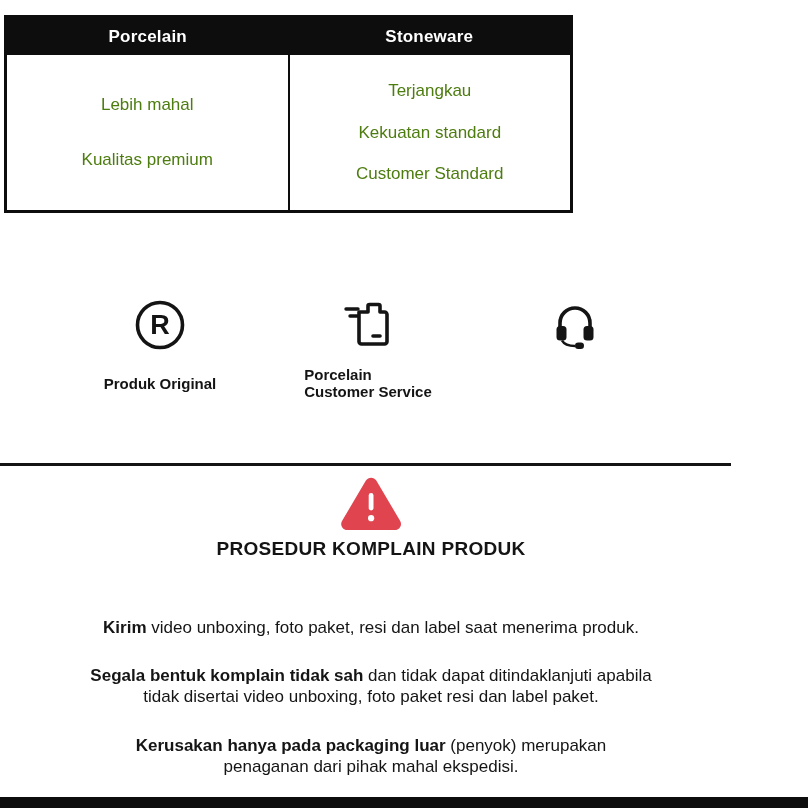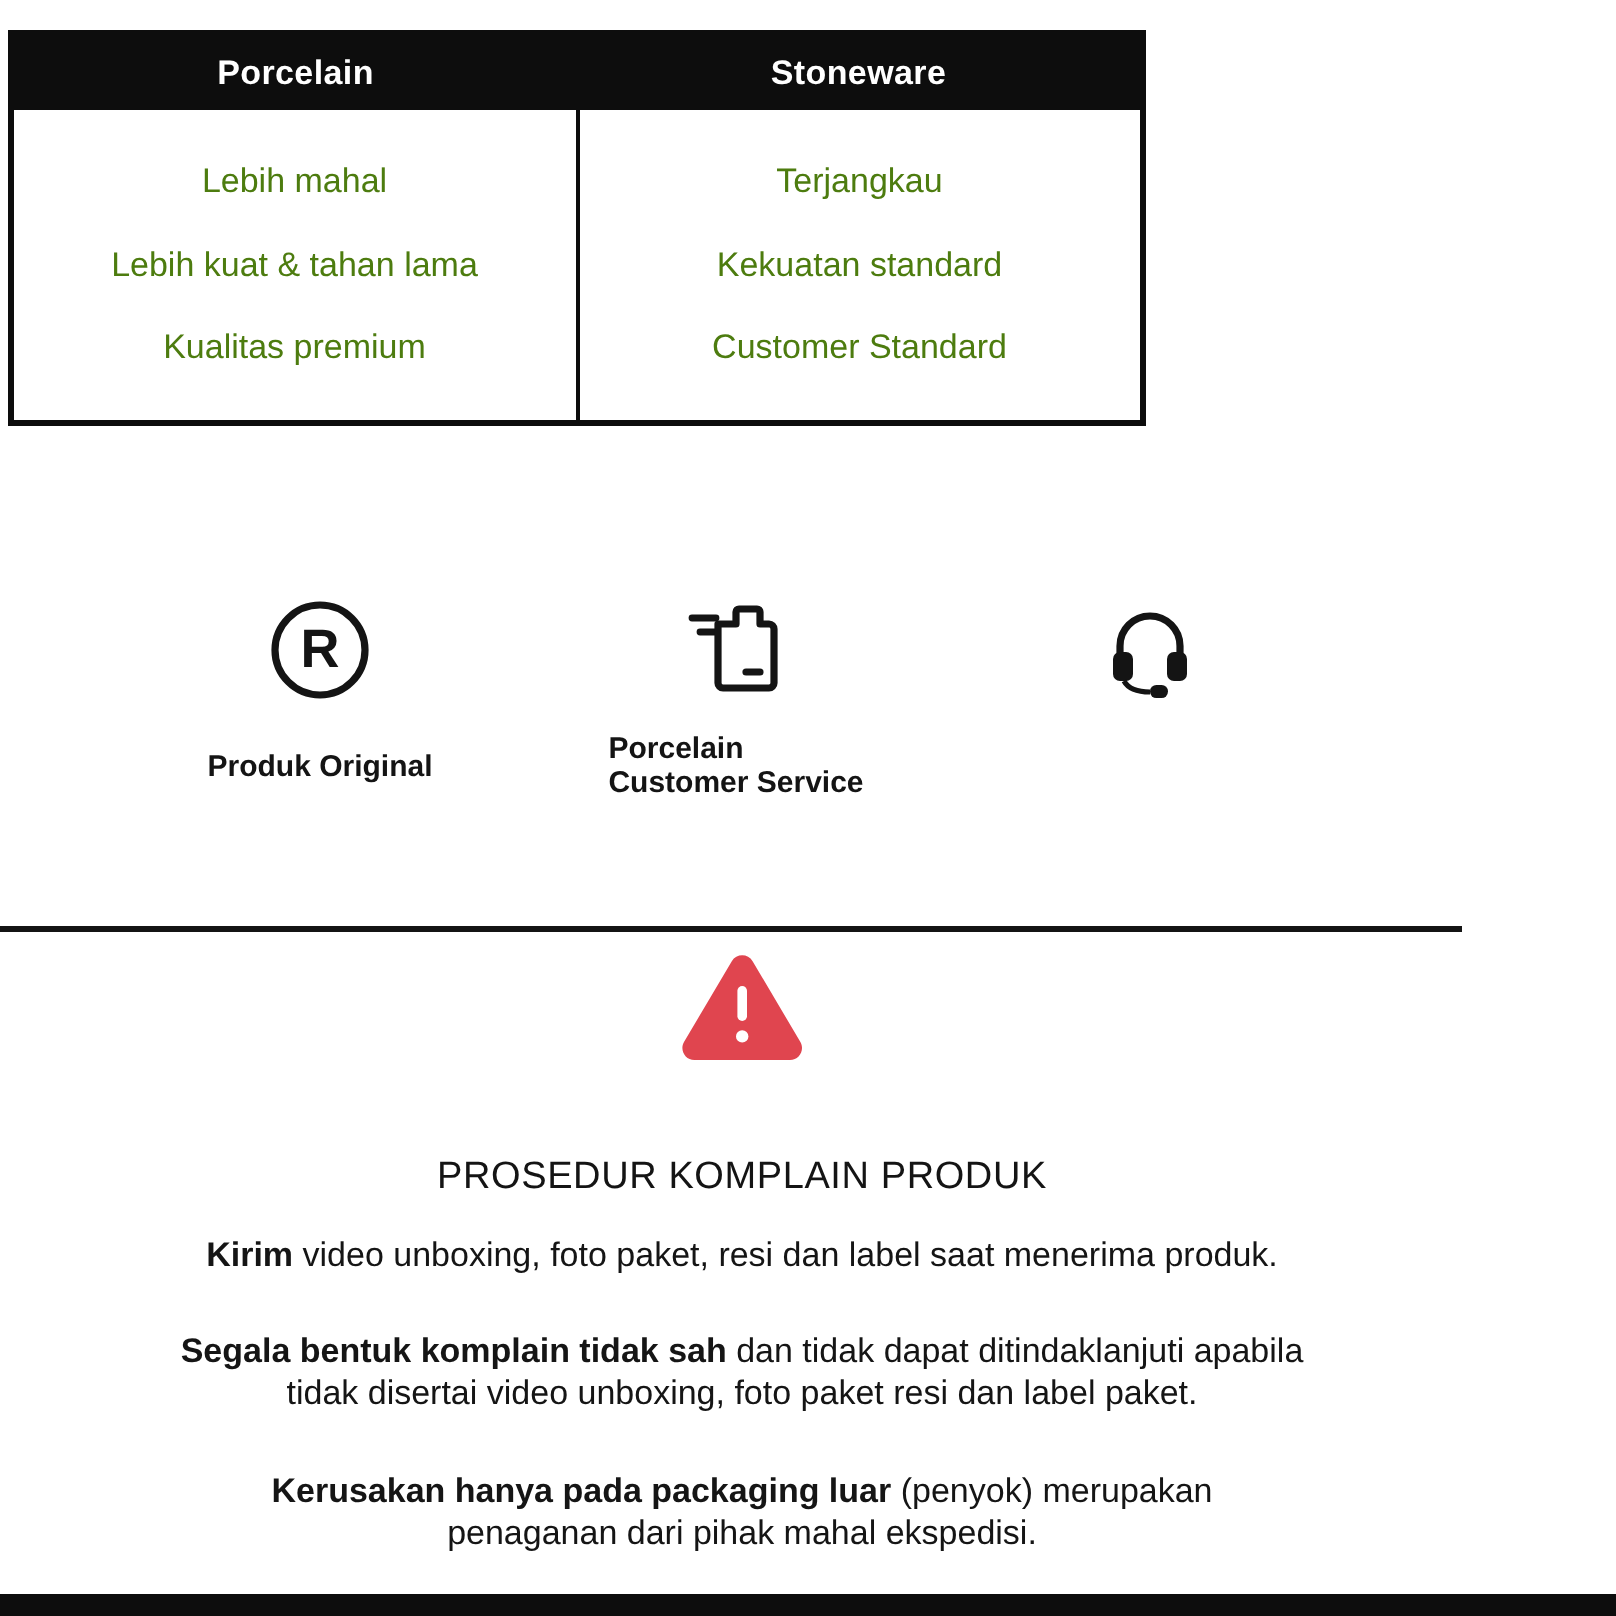--- a/index.html
+++ b/index.html
@@ -67,23 +67,22 @@
     background: #141414;
   }
   
   .warn-wrap {
     position: absolute; left: 0; top: 474px; width: 742px;
     display: flex; justify-content: center;
   }
   .complaint-title {
     position: absolute; left: 0; top: 538px; width: 742px;
     text-align: center;
-    font-weight: 400; font-size: 19px; letter-spacing: 0.3px;
+    font-weight: 700; font-size: 19px; letter-spacing: 0.3px;
     color: #141414;
-    margin-top: 40px;
   }
   .para {
     position: absolute; left: 0; width: 742px;
     text-align: center;
     font-size: 17px; line-height: 21px;
     color: #151515;
     margin-top: 38px;
   }
   .p1 { top: 579px; }
   .p2 { top: 627px; }
@@ -100,21 +99,20 @@
 <body>
 
 <div class="cmp-table">
   <div class="cmp-head">
     <div class="hcell">Porcelain</div>
     <div class="hcell">Stoneware</div>
   </div>
   <div class="cmp-body">
     <div class="cmp-col first">
       <div class="cmp-cell">Lebih mahal</div>
-      <div class="cmp-cell">Lebih kuat &amp; tahan lama</div>
       <div class="cmp-cell">Kualitas premium</div>
     </div>
     <div class="cmp-col">
       <div class="cmp-cell">Terjangkau</div>
       <div class="cmp-cell">Kekuatan standard</div>
       <div class="cmp-cell">Customer Standard</div>
     </div>
   </div>
 </div>
 

